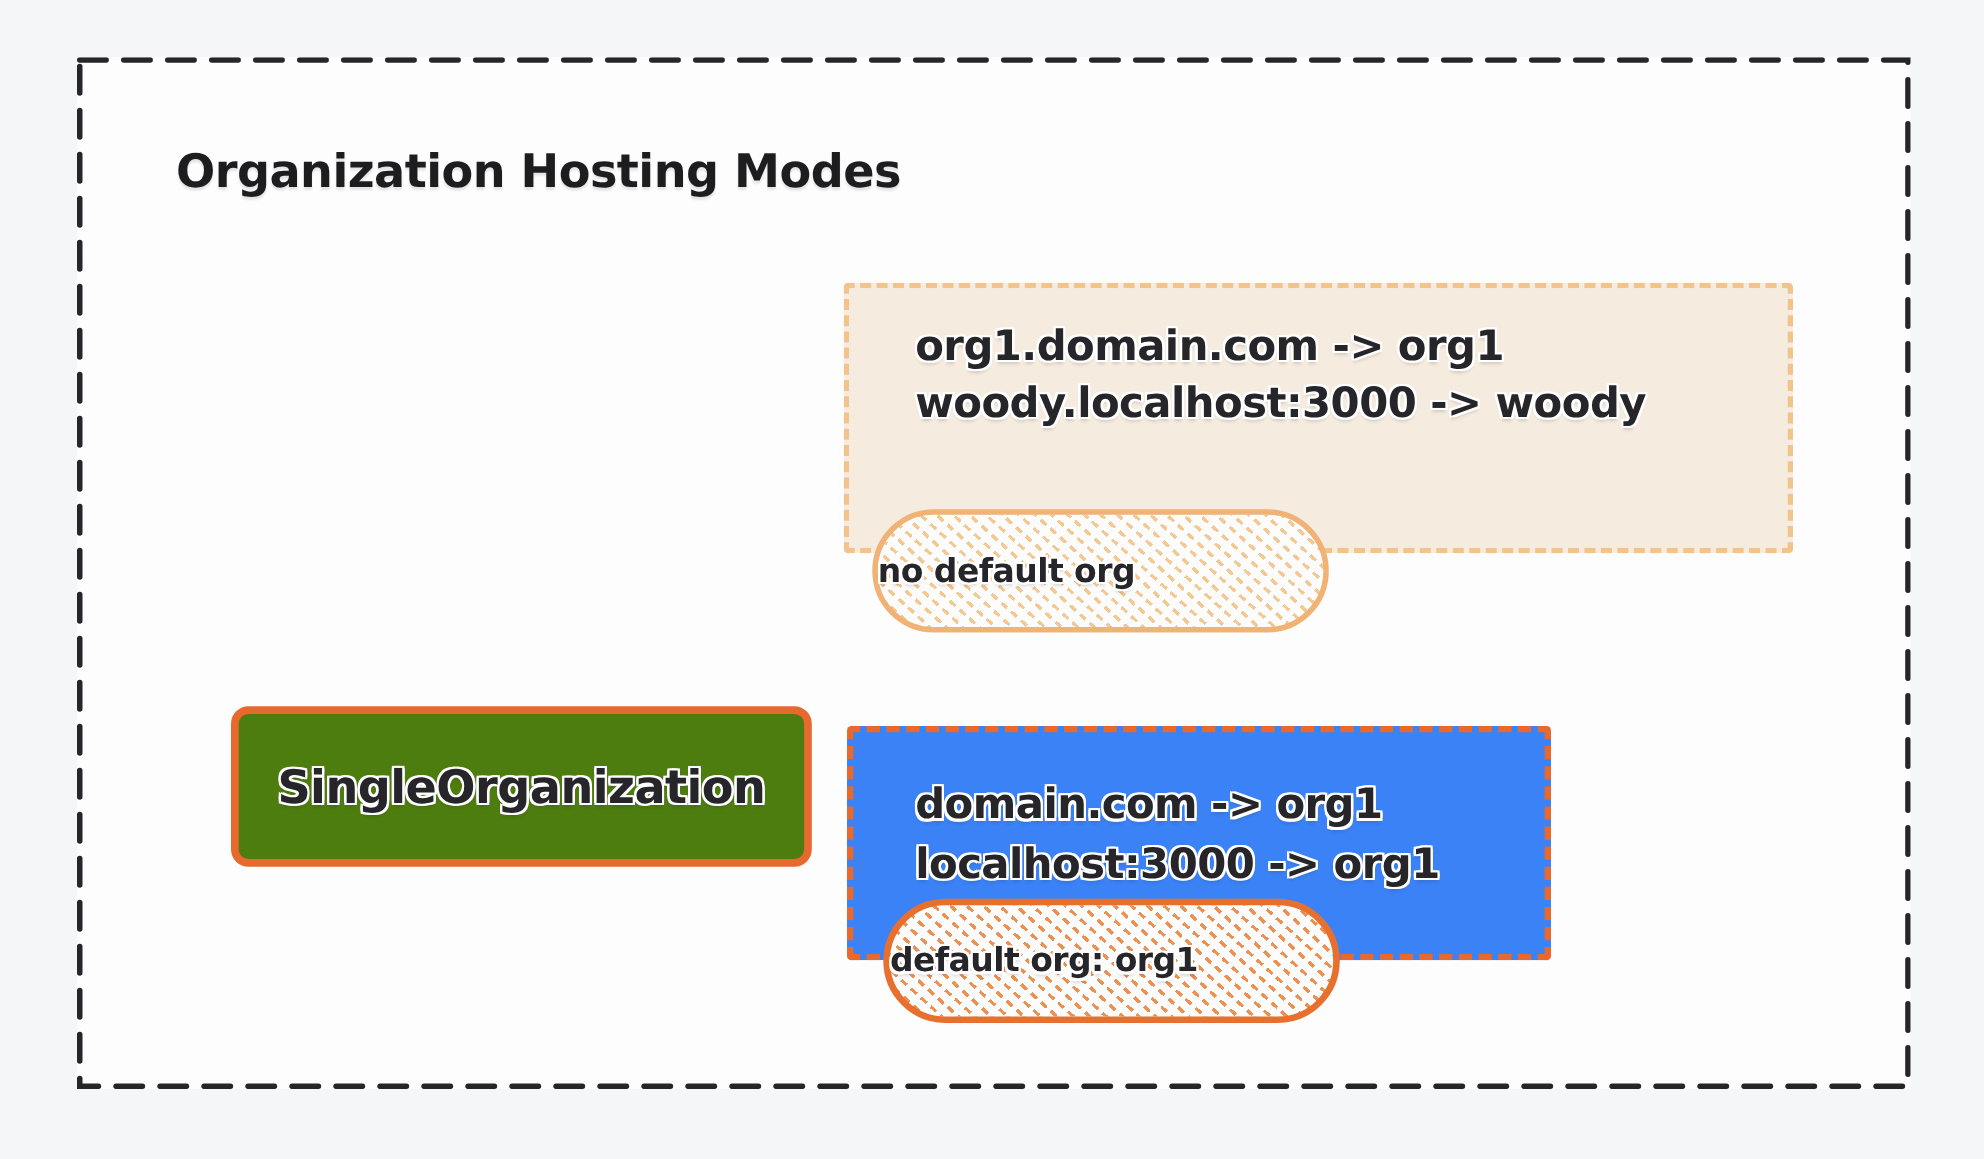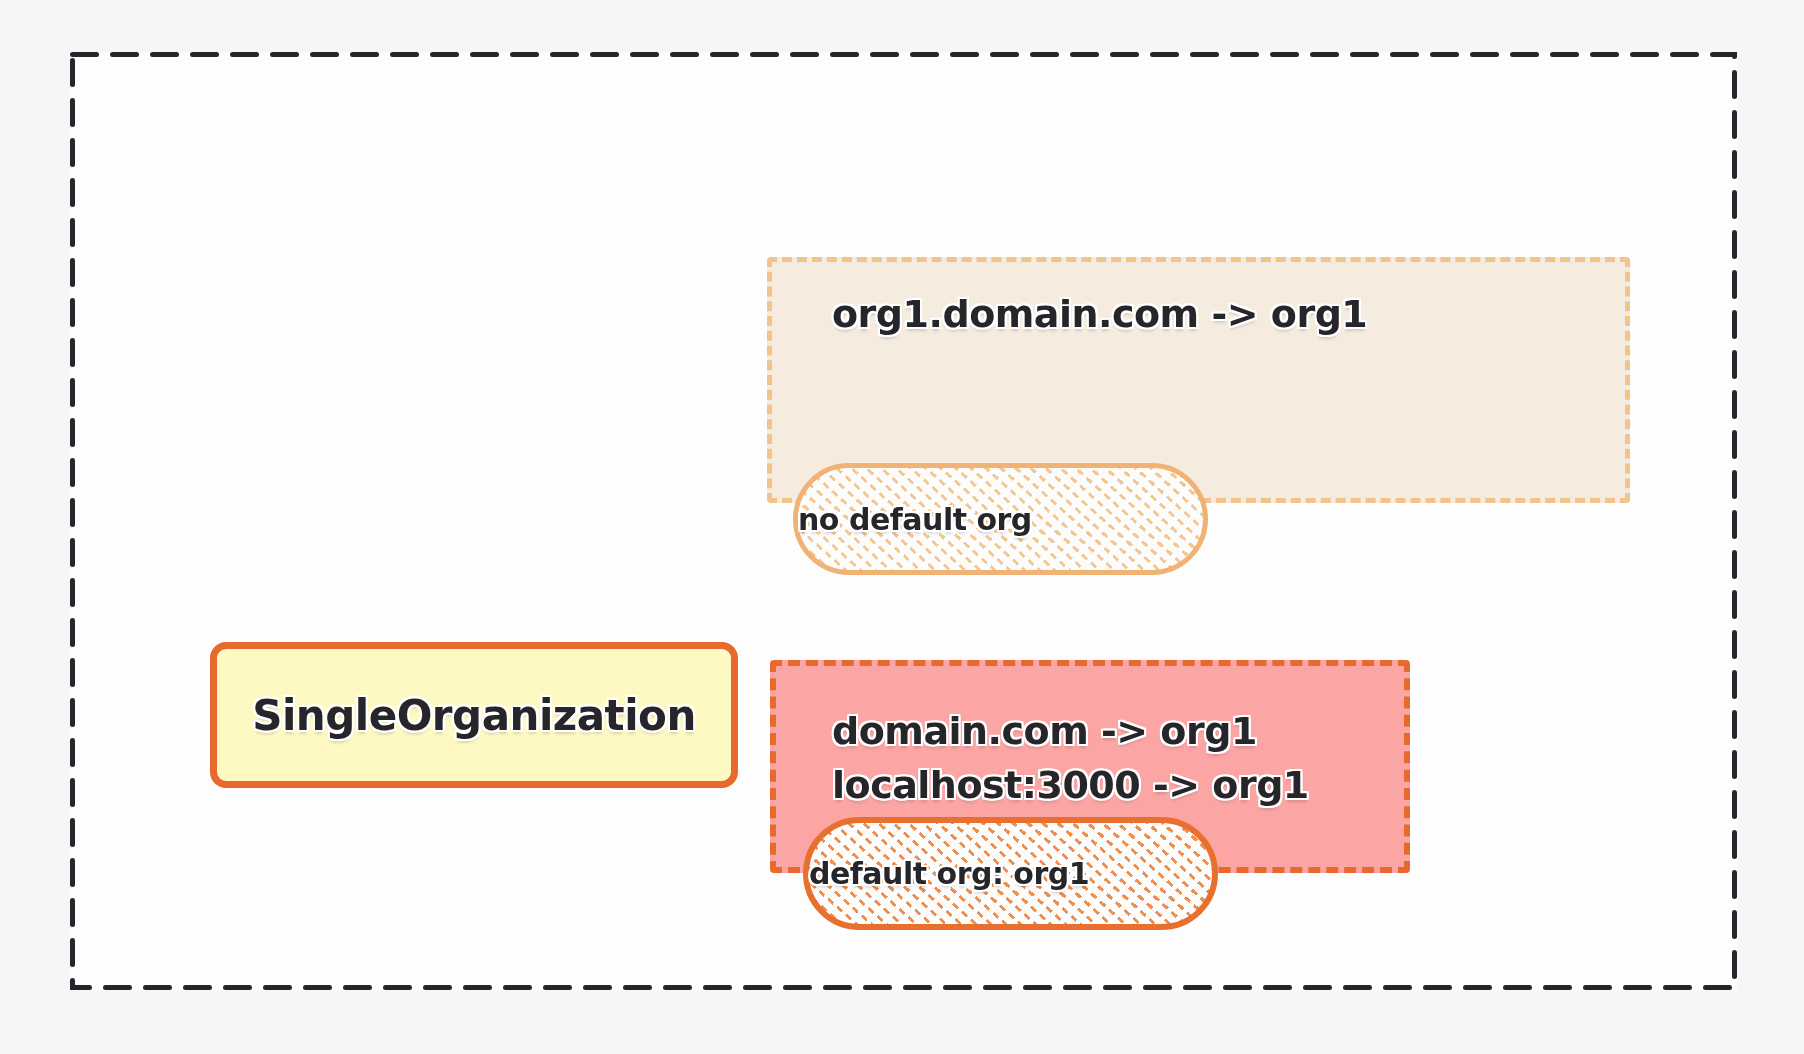--- a/index.html
+++ b/index.html
@@ -50,39 +50,39 @@
   }
   .mode-box .mode-label{font-size:42px;}
   .mode-box.multi{
     left:143px;top:188px;width:513px;height:143px;
     background:#f6efe6;
     border:6px solid #f2c38b;
     border-radius:14px;
   }
   .mode-box.single{
     left:140px;top:590px;width:528px;height:146px;
-    background:#fef9c3;
+    background:#4d7c0f;
     border:7px solid #e8692e;
     border-radius:16px;
   }
   .detail-box{
     position:absolute;
     box-sizing:border-box;
     border-radius:4px;
     margin-top:20px;
   }
   .detail-box.multi{
     left:697px;top:185px;width:863px;height:246px;
     background:#f5ecdf;
     border:5px dashed #f2c38b;
     padding:26px 0 0 60px;
   }
   .detail-box.single{
     left:700px;top:588px;width:640px;height:213px;
-    background:#fca5a5;
+    background:#3b82f6;
     border:6px dashed #e8692e;
     padding:38px 0 0 56px;
   }
   .map-line{
     font-size:38px;line-height:52px;
     white-space:nowrap;
   }
   .detail-box.single .map-line{line-height:54px;}
   .pill{
     position:absolute;
@@ -113,24 +113,26 @@
 </head>
 <body>
 
 <div class="stage">
   <div class="frame">
 
     <svg class="frame-border-svg" width="1667" height="938" viewBox="0 0 1667 938" preserveAspectRatio="none" aria-hidden="true">
       <rect x="2.5" y="2.5" width="1662" height="933" fill="none" stroke="#26262a" stroke-width="5" stroke-dasharray="24 16" stroke-linecap="round"></rect>
     </svg>
 
+    <div class="title">Organization Hosting Modes</div>
 
 
     <div class="detail-box multi">
       <div class="map-line ink">org1.domain.com -&gt; org1</div>
+      <div class="map-line ink">woody.localhost:3000 -&gt; woody</div>
     </div>
 
     <div class="pill multi">
       <span class="pill-label ink">no default org</span>
     </div>
 
     <div class="mode-box single">
       <span class="mode-label ink">SingleOrganization</span>
     </div>
 

